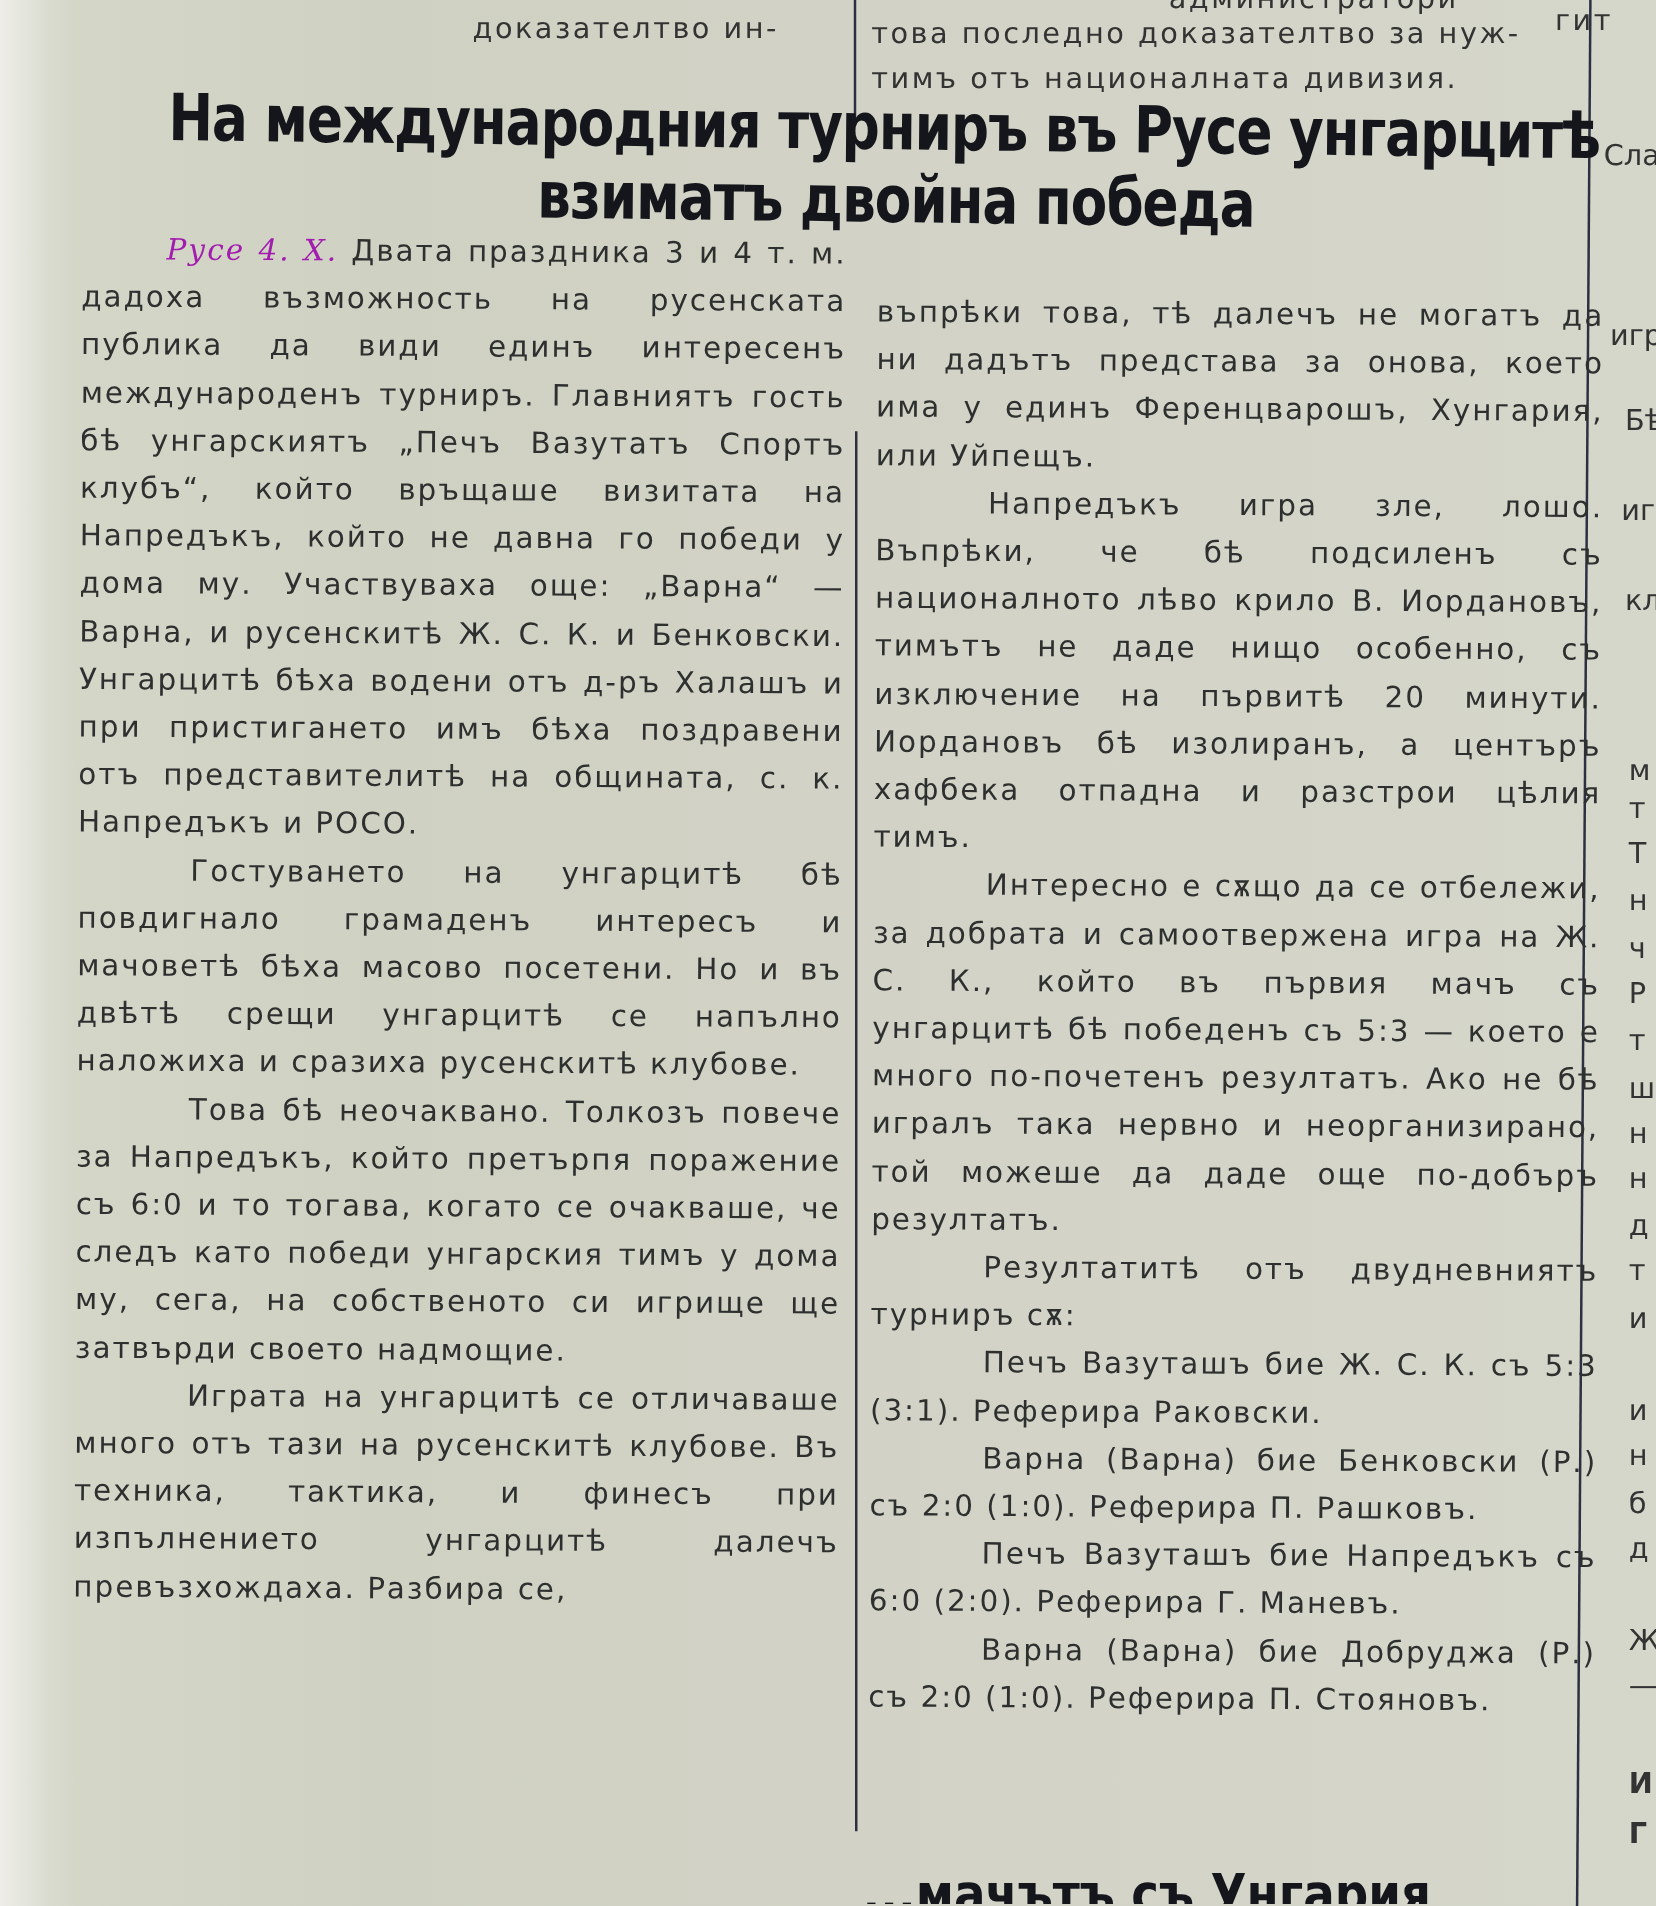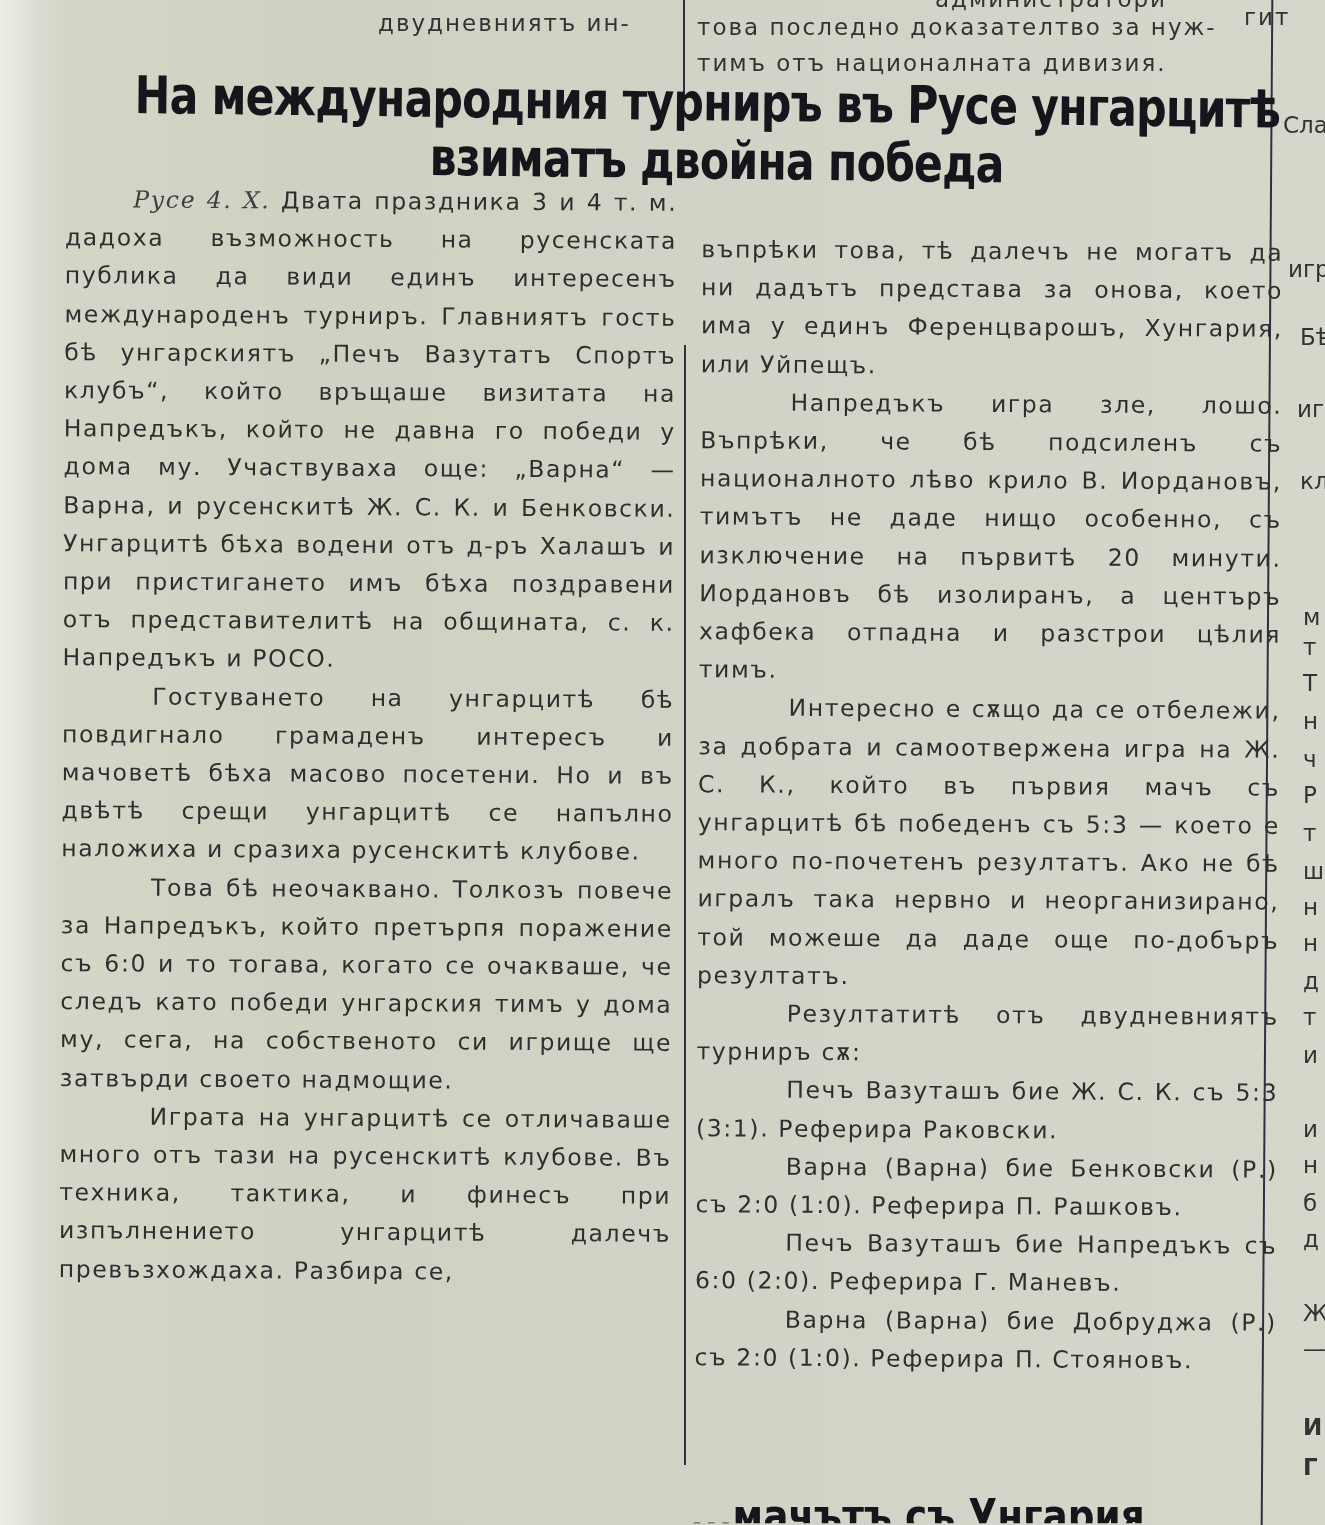--- a/index.html
+++ b/index.html
@@ -12,35 +12,35 @@
   .page-edge { position:absolute; left:0; top:0; width:40px; height:1525px;
     background: linear-gradient(90deg,#eeeee8,#d9dbcf); }
   .col-rule { position:absolute; width:2px; background:#2d3040; }
   .top-line { position:absolute; font-size:23px; letter-spacing:2px; color:#333; white-space:nowrap; }
   .headline { position:absolute; font-family:"DejaVu Sans", sans-serif; font-weight:bold;
     font-size:52px; line-height:58px; color:#14161c; letter-spacing:-1px;
     transform: scaleX(0.82); transform-origin:left top; white-space:nowrap; }
   .col { position:absolute; font-size:23.5px; line-height:38.2px; letter-spacing:1.6px; color:#2e3030; }
   .col p { margin:0; text-align:justify; text-align-last:left; }
   .col .indent { text-indent:90px; }
-  .dateline { font-family:"DejaVu Serif", serif; font-style:italic; color:#404040; }
+  .dateline { font-family:"DejaVu Serif", serif; font-style:italic; color:#a21caf; }
   .frag { position:absolute; font-size:23px; line-height:38px; color:#333; white-space:nowrap; }
   .bottom-head { position:absolute; font-weight:bold; font-size:44px; color:#14161c;
     transform: scaleX(0.85); transform-origin:left top; white-space:nowrap; clip-path: inset(0 0 35% 0); }
 </style>
 </head>
 <body>
 
 <div class="page-edge"></div>
 
 <div class="col-rule" style="left:683px; top:0; height:100px;"></div>
 <div class="col-rule" style="left:684px; top:345px; height:1120px;"></div>
 <div class="col-rule" style="left:1266px; top:0; height:1525px; transform:rotate(0.4deg);"></div>
 
-<div class="top-line" style="left:378px; top:10px;">двудневниятъ   ин-</div>
+<div class="top-line" style="left:378px; top:10px;">доказателтво   ин-</div>
 <div class="top-line" style="left:935px; top:-14px;">администратори</div>
 <div class="top-line" style="left:697px; top:14px;">това последно доказателтво за нуж-</div>
 <div class="top-line" style="left:697px; top:50px;">тимъ отъ националната дивизия.</div>
 <div class="top-line" style="left:1244px; top:4px;">гит</div>
 
 <div class="headline" style="left:135px; top:66px; transform:scaleX(0.82) rotate(0.6deg);">На международния турниръ въ Русе унгарцитѣ</div>
 <div class="headline" style="left:430px; top:128px; transform:scaleX(0.82) rotate(0.6deg);">взиматъ двойна победа</div>
 
 <div class="col" style="left:62px; top:182px; width:612px; transform:rotate(0.35deg);">
   <p style="text-indent:68px;"><span class="dateline">Русе 4. X.</span> <span>Двата праздника 3 и 4 т. м. дадоха възможность на русенската публика да види единъ интересенъ международенъ турниръ. Главниятъ гость бѣ унгарскиятъ „Печъ Вазутатъ Спортъ клубъ“, който връщаше визитата на Напредъкъ, който не давна го победи у дома му. Участвуваха още: „Варна“ — Варна, и русенскитѣ Ж. С. К. и Бенковски. Унгарцитѣ бѣха водени отъ д-ръ Халашъ и при пристигането имъ бѣха поздравени отъ представителитѣ на общината, с. к. Напредъкъ и РОСО.</span></p>

